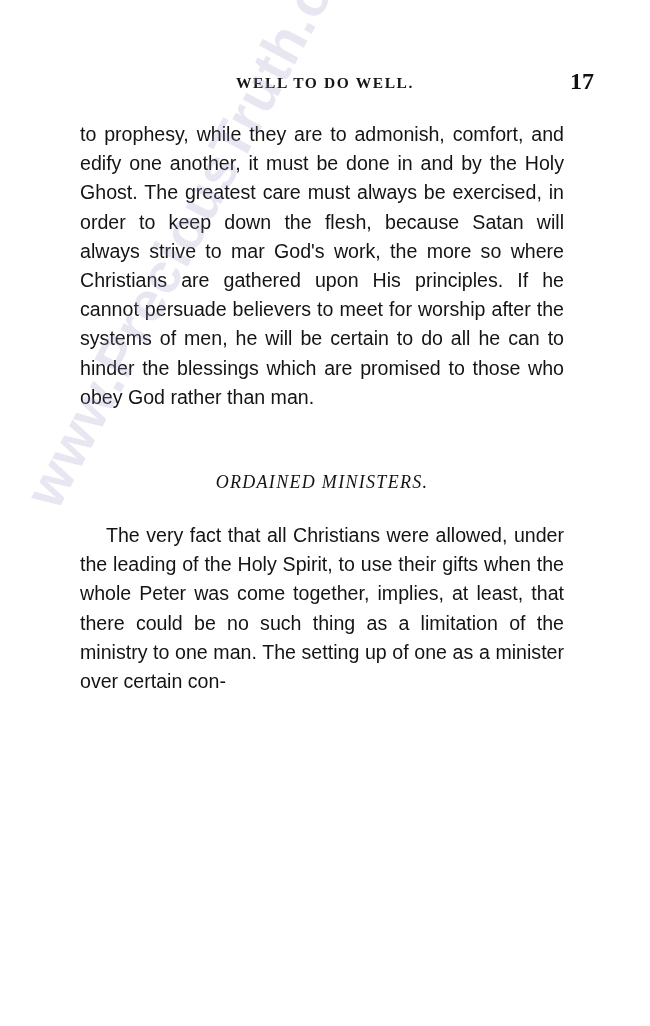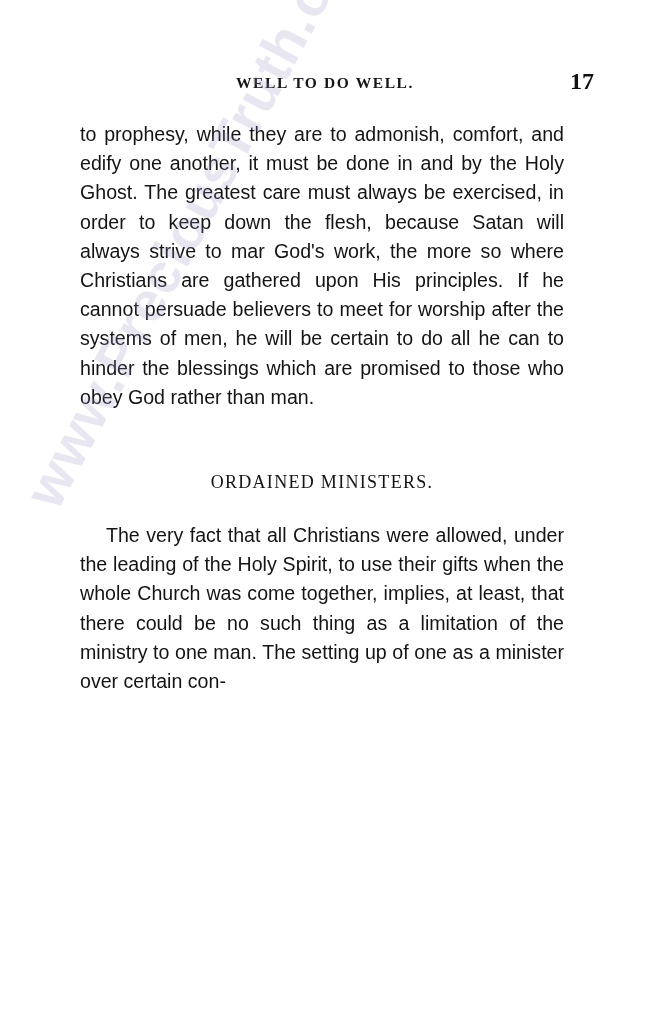--- a/index.html
+++ b/index.html
@@ -111,20 +111,21 @@
   .section-heading {
     margin: 0;
     padding-top: 52px;
     padding-bottom: 20px;
     text-align: center;
     font-size: 18px;
     font-weight: normal;
     letter-spacing: 1.3px;
     font-family: "Liberation Serif", serif;
     color: #141414;
+    font-style: italic;
   }
 </style>
 </head>
 <body>
 
 <div class="page">
 
   <div class="watermark">
     <span>www.PreciousTruth.org</span>
   </div>
@@ -134,17 +135,17 @@
     <div class="header">
       <div class="running-head">WELL TO DO WELL.</div>
       <div class="folio">17</div>
     </div>
 
     <div class="body-block">
       <p class="para">to prophesy, while they are to admonish, comfort, and edify one another, it must be done in and by the Holy Ghost.   The greatest care must always be exercised, in order to keep down the flesh, because Satan will always strive to mar God's work, the more so where Christians are gathered upon His principles.   If he cannot persuade believers to meet for worship after the systems of men, he will be certain to do all he can to hinder the blessings which are promised to those who obey God rather than man.</p>
 
       <h2 class="section-heading">ORDAINED MINISTERS.</h2>
 
-      <p class="para indent">The very fact that all Christians were allowed, under the leading of the Holy Spirit, to use their gifts when the whole Church was come together, implies, at least, that there could be no such thing as a limitation of the ministry to one man.   The setting up of one as a minister over certain con-</p>
+      <p class="para indent">The very fact that all Christians were allowed, under the leading of the Holy Spirit, to use their gifts when the whole Peter was come together, implies, at least, that there could be no such thing as a limitation of the ministry to one man.   The setting up of one as a minister over certain con-</p>
     </div>
 
   </div>
 </div>
 
 </body></html>

